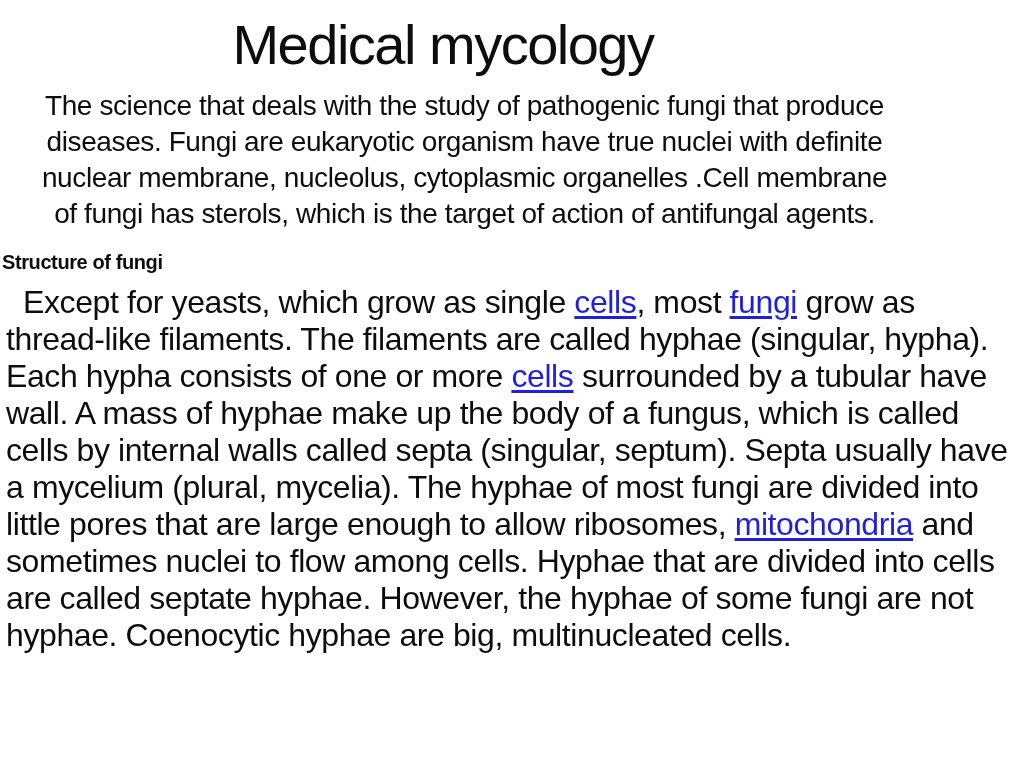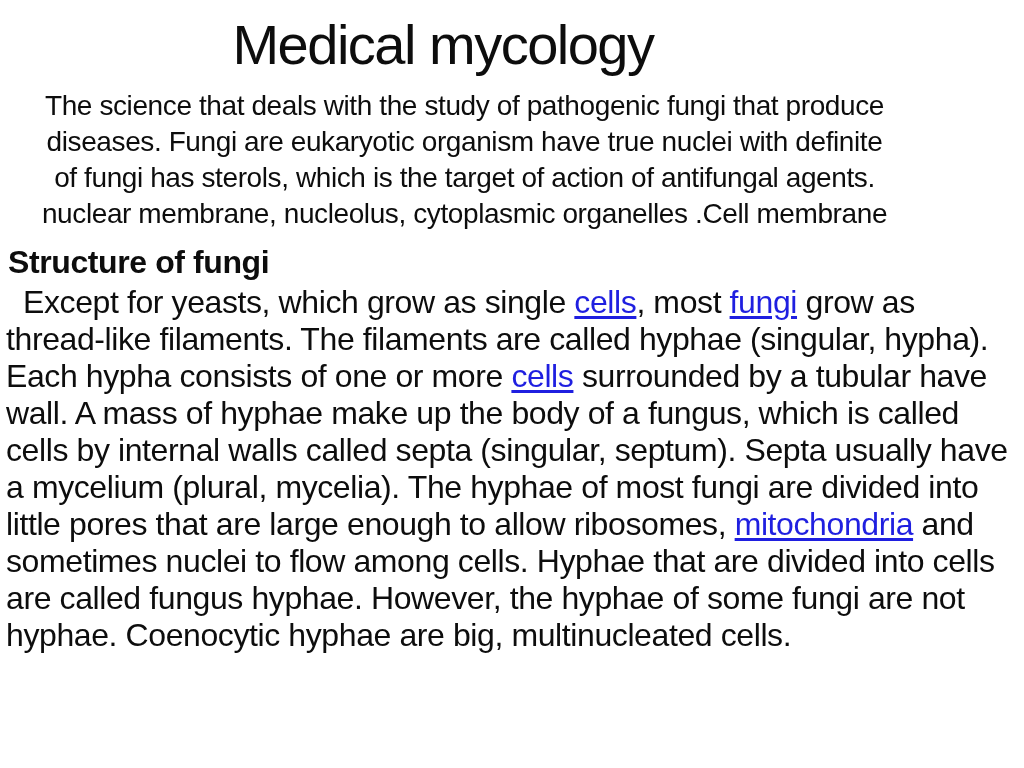--- a/index.html
+++ b/index.html
@@ -28,22 +28,22 @@
   .intro {
     margin-top: 10px;
     width: 929px;
     text-align: center;
     font-size: 28px;
     line-height: 36px;
     letter-spacing: -0.4px;
   }
   .intro-line { white-space: pre-wrap; }
   .heading {
-    margin: 12px 0 4px 8px;
-    font-size: 32px;
+    margin: 12px 0 4px 2px;
+    font-size: 20px;
     line-height: 36px;
     font-weight: 700;
     letter-spacing: -0.4px;
   }
   .body-text {
     margin-left: 6px;
     margin-right: 6px;
     font-size: 32px;
     line-height: 37px;
     letter-spacing: -0.4px;
@@ -59,22 +59,22 @@
 </head>
 <body>
 
 <div class="slide">
 
   <div class="title">Medical mycology</div>
 
   <div class="intro">
     <div class="intro-line">The science that deals with the study of pathogenic fungi that produce</div>
     <div class="intro-line">diseases. Fungi are eukaryotic organism have true nuclei with definite</div>
+    <div class="intro-line">nuclear membrane, nucleolus, cytoplasmic organelles .Cell membrane</div>
     <div class="intro-line">of fungi has sterols, which is the target of action of antifungal agents.</div>
-    <div class="intro-line">nuclear membrane, nucleolus, cytoplasmic organelles .Cell membrane</div>
   </div>
 
   <div class="heading">Structure of fungi</div>
 
   <div class="body-text">
 
     <div class="body-line"><span>  Except for yeasts, which grow as single </span><span class="hyperlink">cells</span><span>, most </span><span class="hyperlink">fungi</span><span> grow as</span></div>
 
     <div class="body-line"><span>thread-like filaments. The filaments are called hyphae (singular, hypha).</span></div>
 
@@ -83,20 +83,20 @@
     <div class="body-line"><span>wall. A mass of hyphae make up the body of a fungus, which is called</span></div>
 
     <div class="body-line"><span>cells by internal walls called septa (singular, septum). Septa usually have</span></div>
 
     <div class="body-line"><span>a mycelium (plural, mycelia). The hyphae of most fungi are divided into</span></div>
 
     <div class="body-line"><span>little pores that are large enough to allow ribosomes, </span><span class="hyperlink">mitochondria</span><span> and</span></div>
 
     <div class="body-line"><span>sometimes nuclei to flow among cells. Hyphae that are divided into cells</span></div>
 
-    <div class="body-line"><span>are called fungus hyphae. However, the hyphae of some fungi are not</span></div>
+    <div class="body-line"><span>are called septate hyphae. However, the hyphae of some fungi are not</span></div>
 
 
     <div class="body-line"><span>hyphae. Coenocytic hyphae are big, multinucleated cells.</span></div>
 
   </div>
 
 </div>
 
 </body></html>

